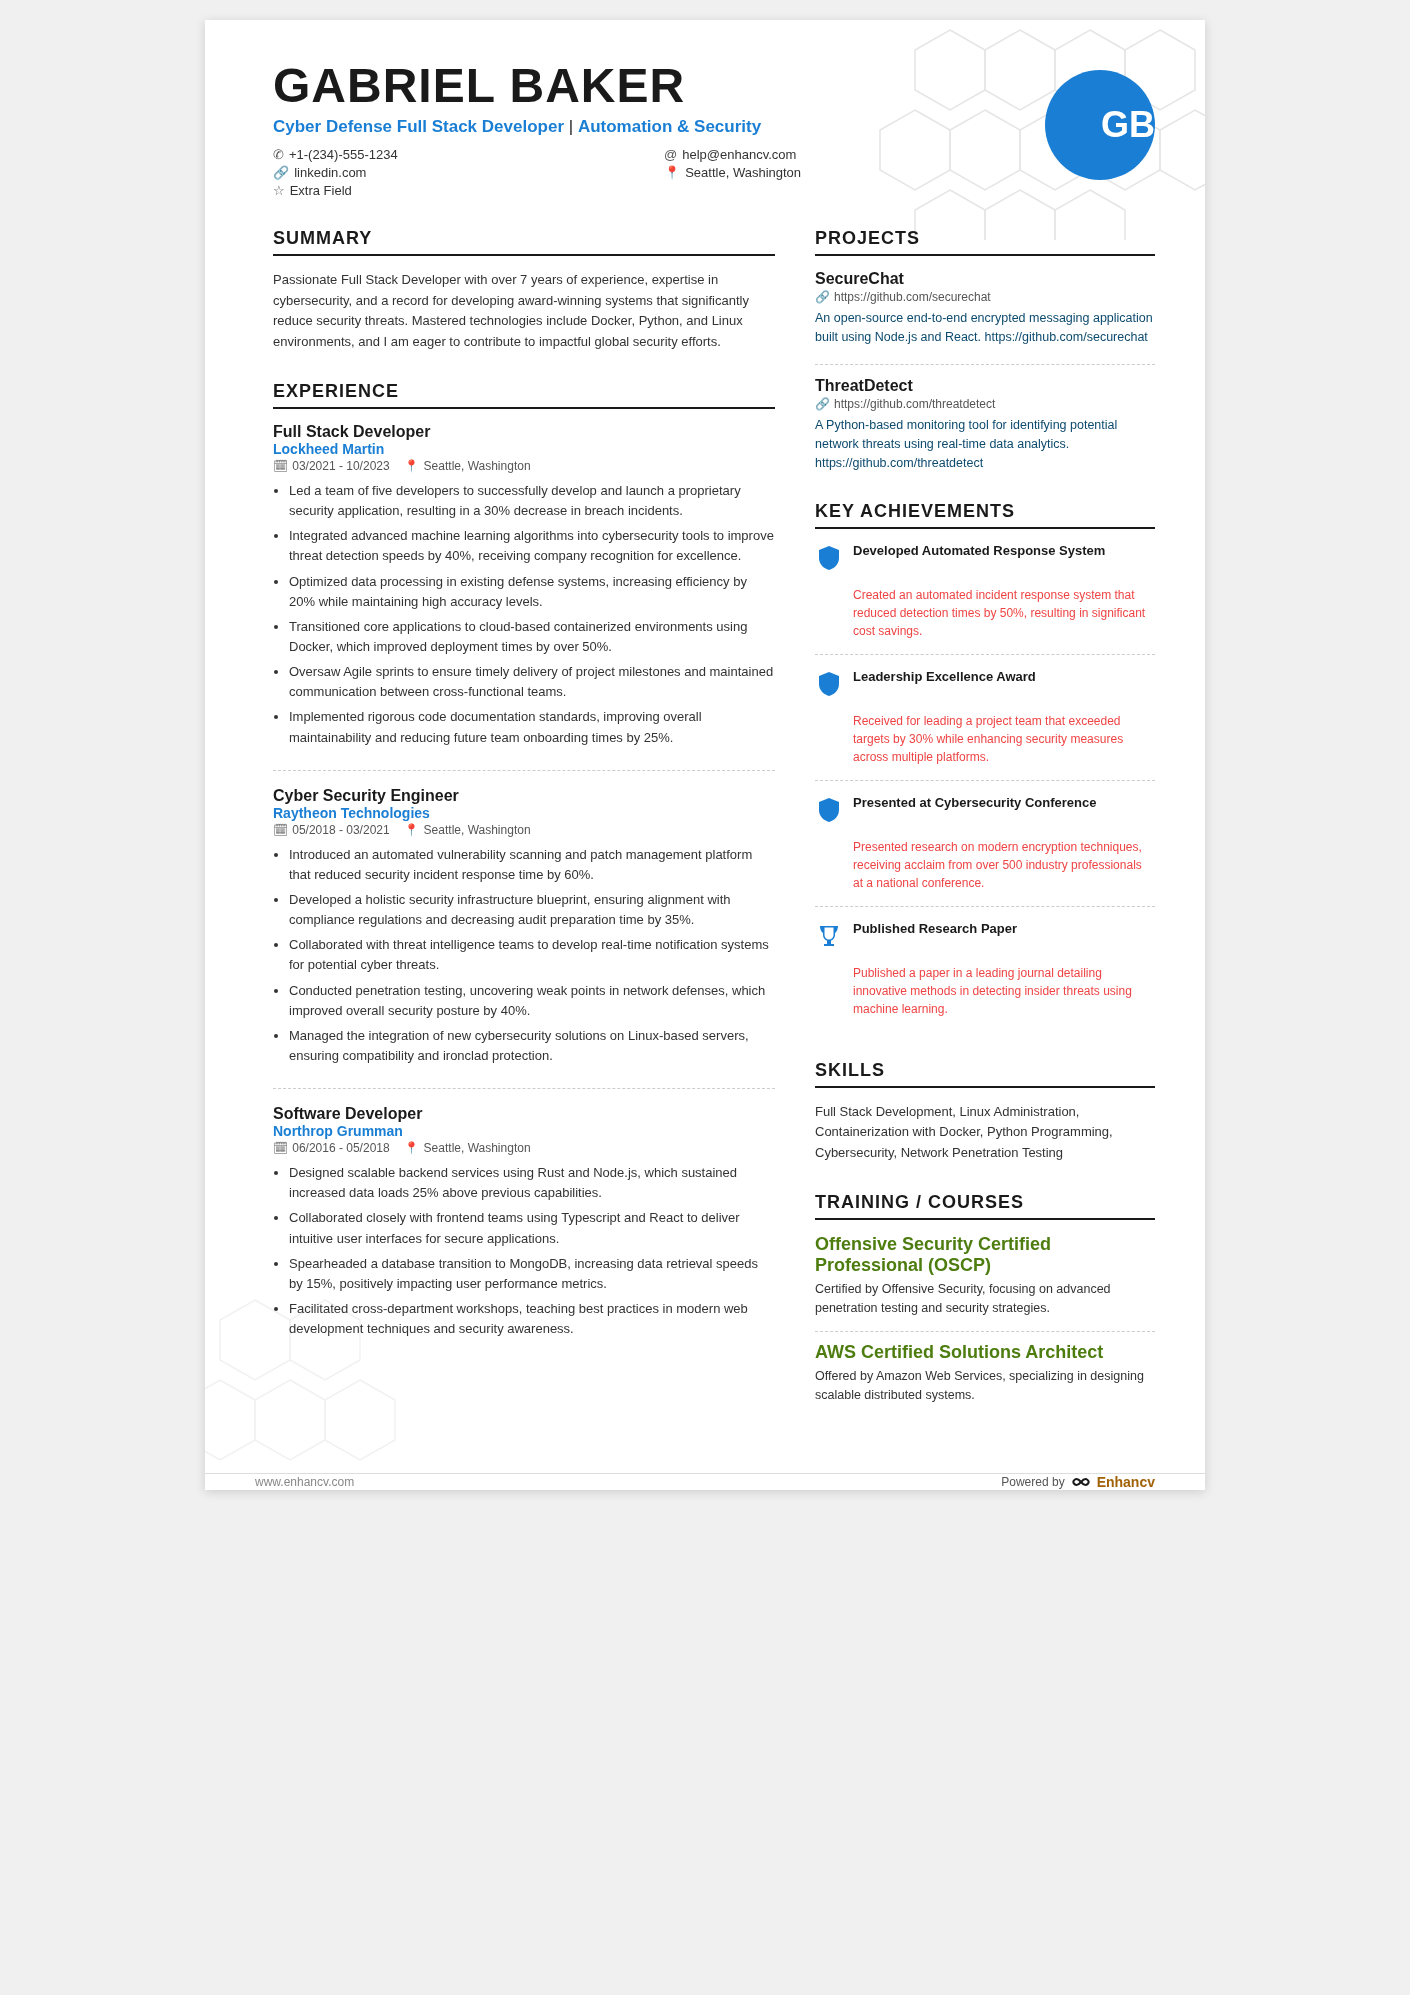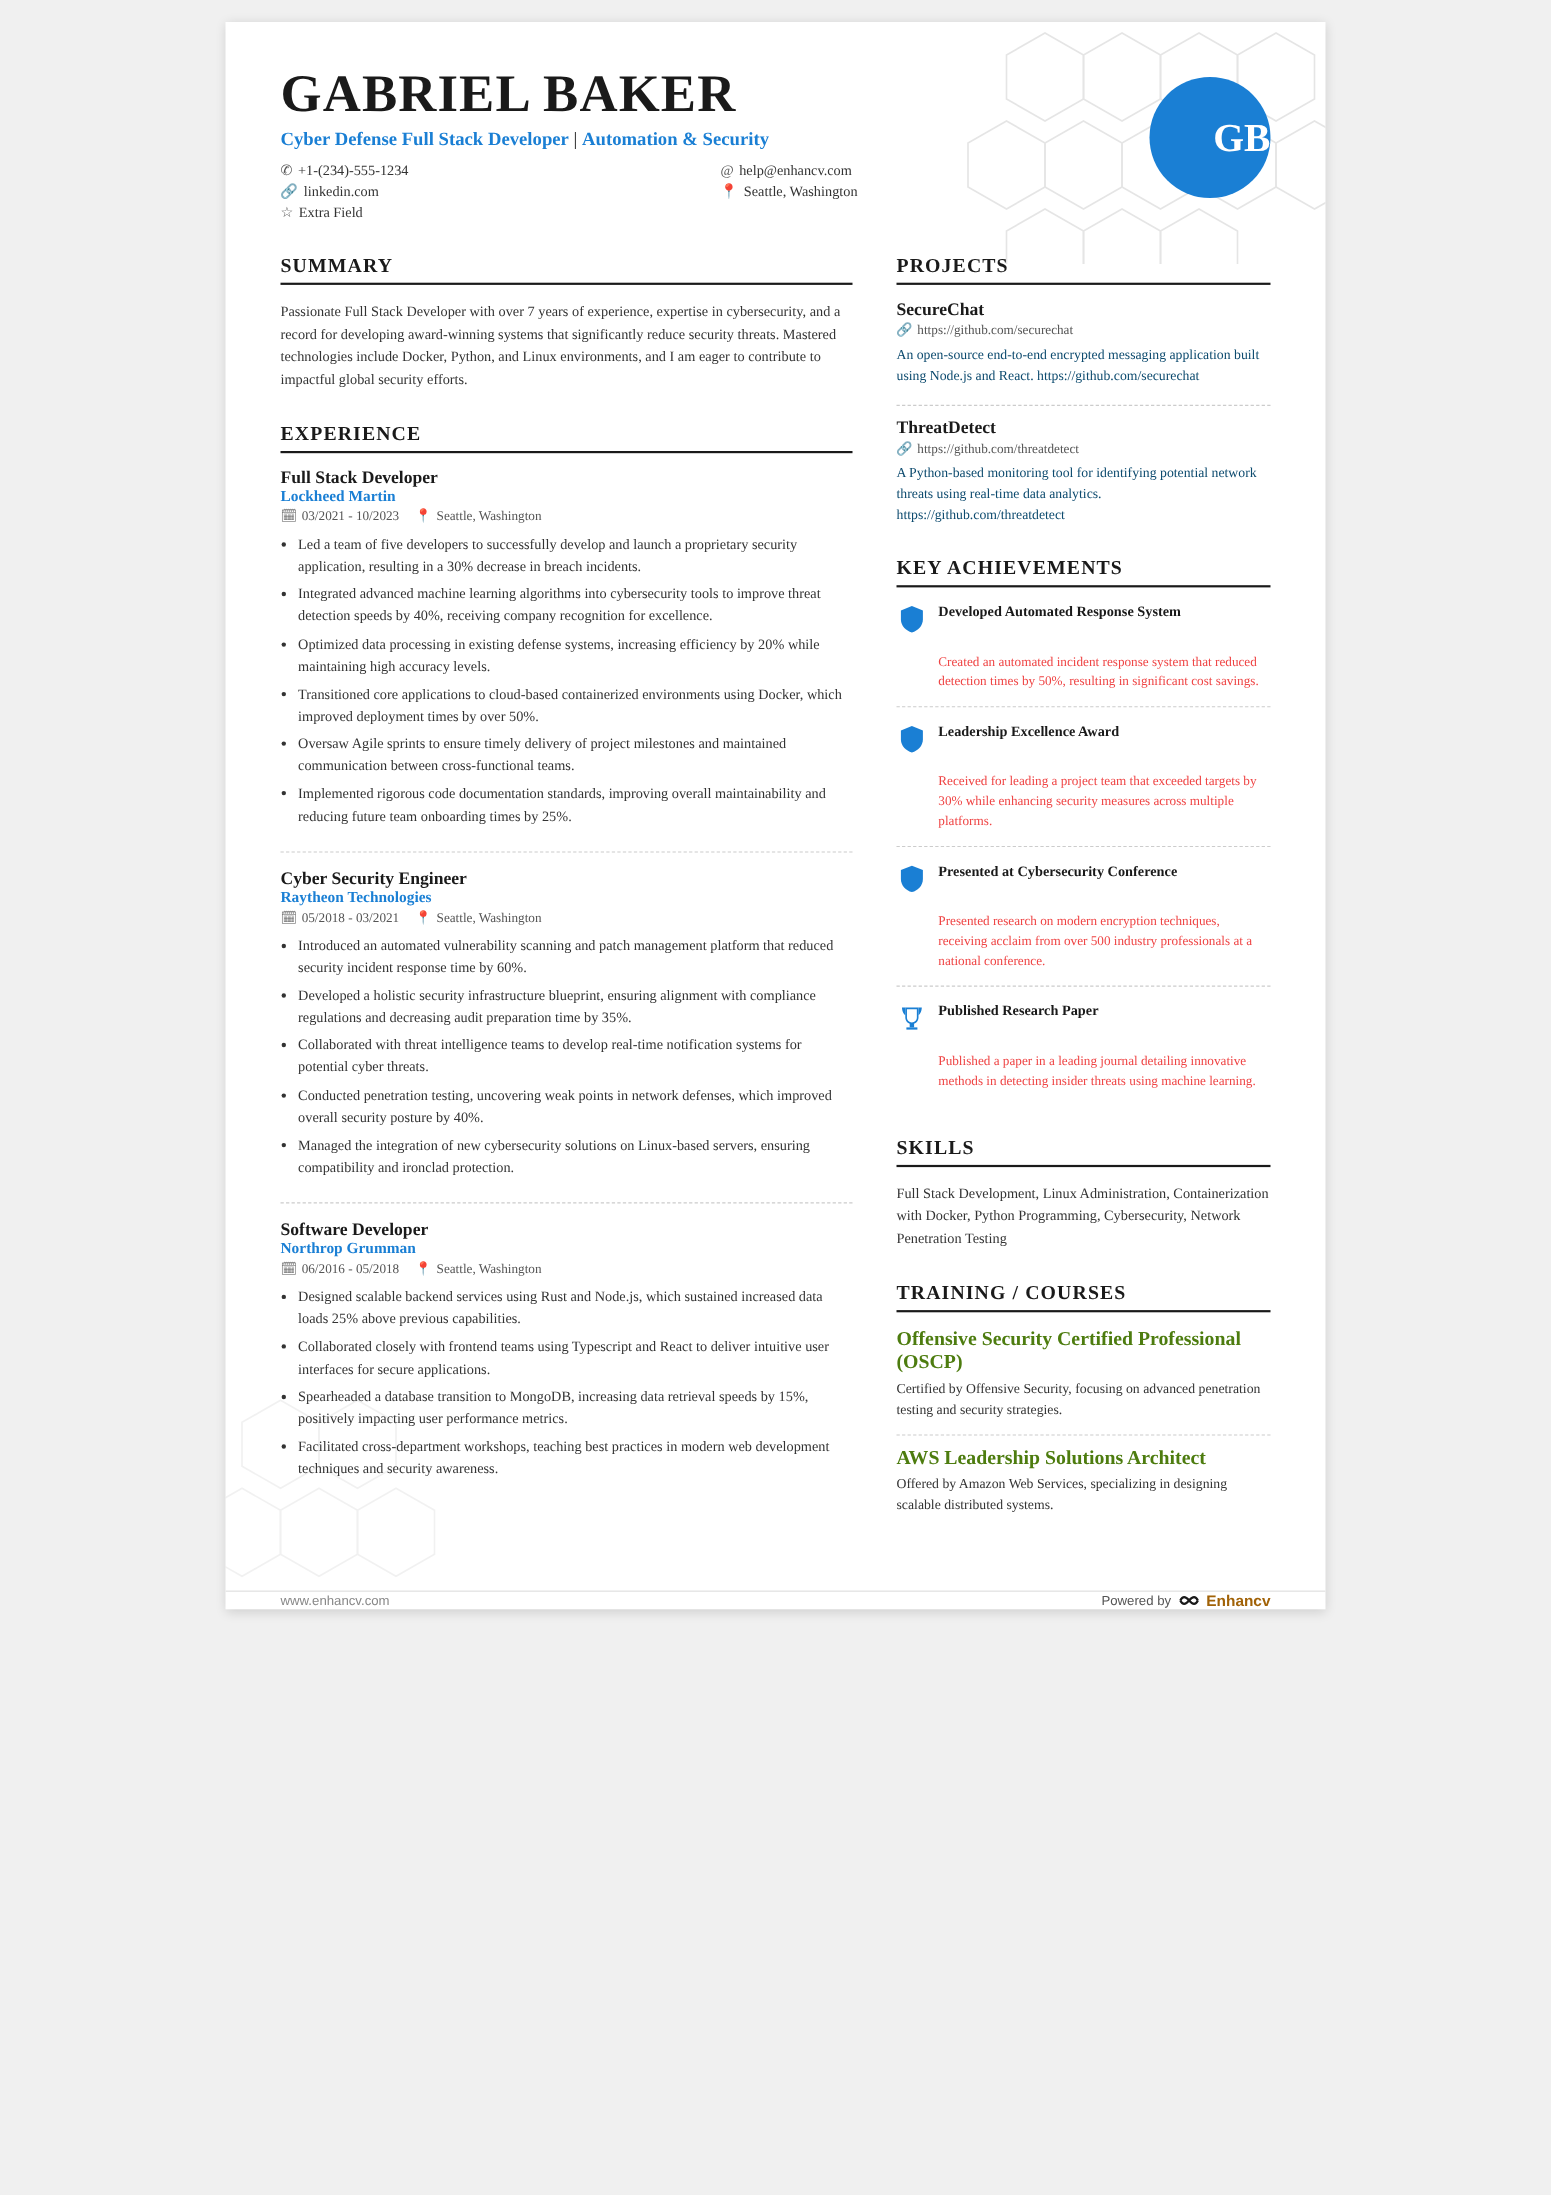--- a/index.html
+++ b/index.html
@@ -32,22 +32,21 @@
       bottom: 0; left: 0;
       width: 200px;
       height: 200px;
       opacity: 0.08;
       z-index: 0;
     }
 
     .resume-content {
       position: relative;
       z-index: 1;
-      padding: 40px 50px 40px 50px;
-      font-family: Liberation Serif, serif;
+      padding: 40px 50px 40px 68px;
     }
 
     
     .header {
       display: flex;
       justify-content: space-between;
       align-items: flex-start;
       margin-bottom: 30px;
     }
     .header-left { flex: 1; }
@@ -529,21 +528,21 @@
           <div class="section-title">TRAINING / COURSES</div>
 
           <div class="training-item">
             <div class="training-title">Offensive Security Certified Professional (OSCP)</div>
             <div class="training-desc">Certified by Offensive Security, focusing on advanced penetration testing and security strategies.</div>
           </div>
 
           <hr class="training-divider">
 
           <div class="training-item">
-            <div class="training-title">AWS Leadership Solutions Architect</div>
+            <div class="training-title">AWS Certified Solutions Architect</div>
             <div class="training-desc">Offered by Amazon Web Services, specializing in designing scalable distributed systems.</div>
           </div>
 
         </div>
 
       </div>
     </div>
   </div>
 
   <div class="footer">

